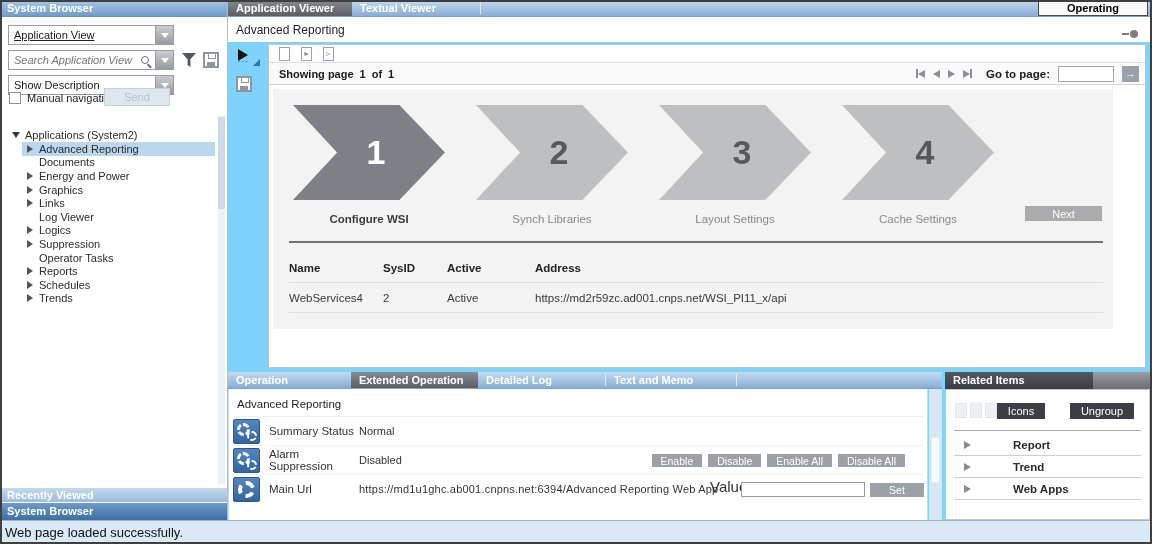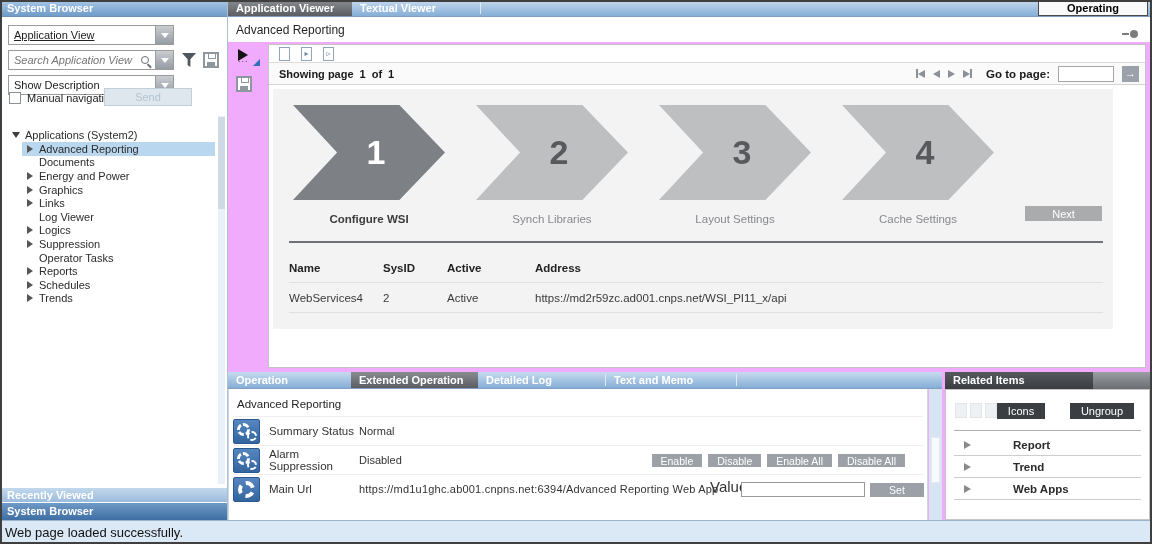--- a/index.html
+++ b/index.html
@@ -31,36 +31,36 @@
   .search-input { flex:1; border:none; outline:none; font:italic 11px "Liberation Sans",sans-serif; color:#9a9a9a; padding-left:5px; min-width:0; }
   .mag { width:8px; height:8px; border:1.5px solid #6a6f75; border-radius:50%; position:relative; align-self:center; margin-right:6px; flex:0 0 auto; }
   .mag::after { content:""; position:absolute; width:5px; height:1.5px; background:#6a6f75; transform:rotate(45deg); right:-4px; bottom:-3px; }
   .funnel { position:absolute; left:182px; top:53px; width:14px; height:14px; background:#4e565e; clip-path:polygon(0 0,100% 0,60% 45%,60% 100%,40% 86%,40% 45%); }
   .floppy { width:16px; height:16px; border:2px solid #8f969e; position:relative; background:#fff; }
   .floppy::before { content:""; position:absolute; top:0; left:3px; width:6px; height:4px; border:1.5px solid #8f969e; border-top:none; }
   .floppy::after { content:""; position:absolute; bottom:0; left:2px; width:8px; height:4px; background:#8f969e; }
   #lp-floppy { position:absolute; left:203px; top:52px; }
   #lp-manual { position:absolute; left:9px; top:92px; display:flex; align-items:center; }
   .checkbox { width:12px; height:12px; border:1px solid #8a9097; background:#fff; margin-right:6px; }
-  #lp-send { position:absolute; left:104px; top:88px; width:88px; height:18px; background:#dfe7ee; border:1px solid #c2d0dc; color:#b4c3d1; text-align:center; line-height:16px; }
+  #lp-send { position:absolute; left:104px; top:88px; width:66px; height:18px; background:#dfe7ee; border:1px solid #c2d0dc; color:#b4c3d1; text-align:center; line-height:16px; }
 
   #tree { position:absolute; left:4px; top:127px; right:12px; }
   .tree-root { height:15px; padding-left:8px; display:flex; align-items:center; color:#2b2b2b; }
   .tree-root .tri-down { width:0; height:0; border-top:6px solid #3c3c3c; border-left:4.5px solid transparent; border-right:4.5px solid transparent; margin-right:5px; }
   .tree-item { height:13.6px; margin-left:18px; padding-left:5px; display:flex; align-items:center; color:#2b2b2b; }
   .tree-item .arrow { width:12px; flex:0 0 auto; }
   .tree-item.has-arrow .arrow::before { content:""; display:inline-block; width:0; height:0; border-left:6px solid #555; border-top:4px solid transparent; border-bottom:4px solid transparent; }
   .tree-item.selected { background:#b9d7ef; }
   #tree-scroll { position:absolute; right:2px; top:116px; width:7px; height:368px; background:#eaf0f7; }
   #tree-scroll .thumb { position:absolute; left:0; top:1px; width:7px; height:92px; background:#cdd9e5; }
   #recent-bar { position:absolute; left:0; top:487px; width:227px; height:15px; background:linear-gradient(#c2d8ec,#9cbcdd); color:#fff; font-weight:bold; padding:1px 0 0 7px; border-top:1px solid #fff; }
   #sysbrowser-bar { position:absolute; left:0; top:502px; width:227px; height:18px; background:linear-gradient(#6f9ac7,#3e6ea3); color:#fff; font-weight:bold; padding:2px 0 0 7px; border-top:1px solid #fff; }
 
   
-  #main { position:absolute; left:228px; top:0; width:924px; height:520px; background:#f0abfc; }
+  #main { position:absolute; left:228px; top:0; width:924px; height:520px; background:#7dd3fc; }
   #top-tabbar { position:relative; }
   #tab-app-viewer { width:124px; }
   #tab-textual-viewer { width:128px; }
   #operating-btn { position:absolute; right:4px; top:1px; width:110px; height:15px; background:#fafafa; border:1px solid #4a4a4a; color:#000; font-weight:bold; text-align:center; line-height:13px; }
   #breadcrumb-row { position:relative; height:25px; background:#fff; }
   #breadcrumb-row .title { position:absolute; left:8px; top:6px; font-size:12px; color:#1f1f1f; }
   #pin-icon { position:absolute; right:14px; top:13px; width:16px; height:8px; }
   #pin-icon .stick { position:absolute; left:0; top:3px; width:7px; height:2px; background:#7d7d7d; }
   #pin-icon .head { position:absolute; right:0; top:0; width:8px; height:8px; border-radius:50%; background:#7d7d7d; }
 

